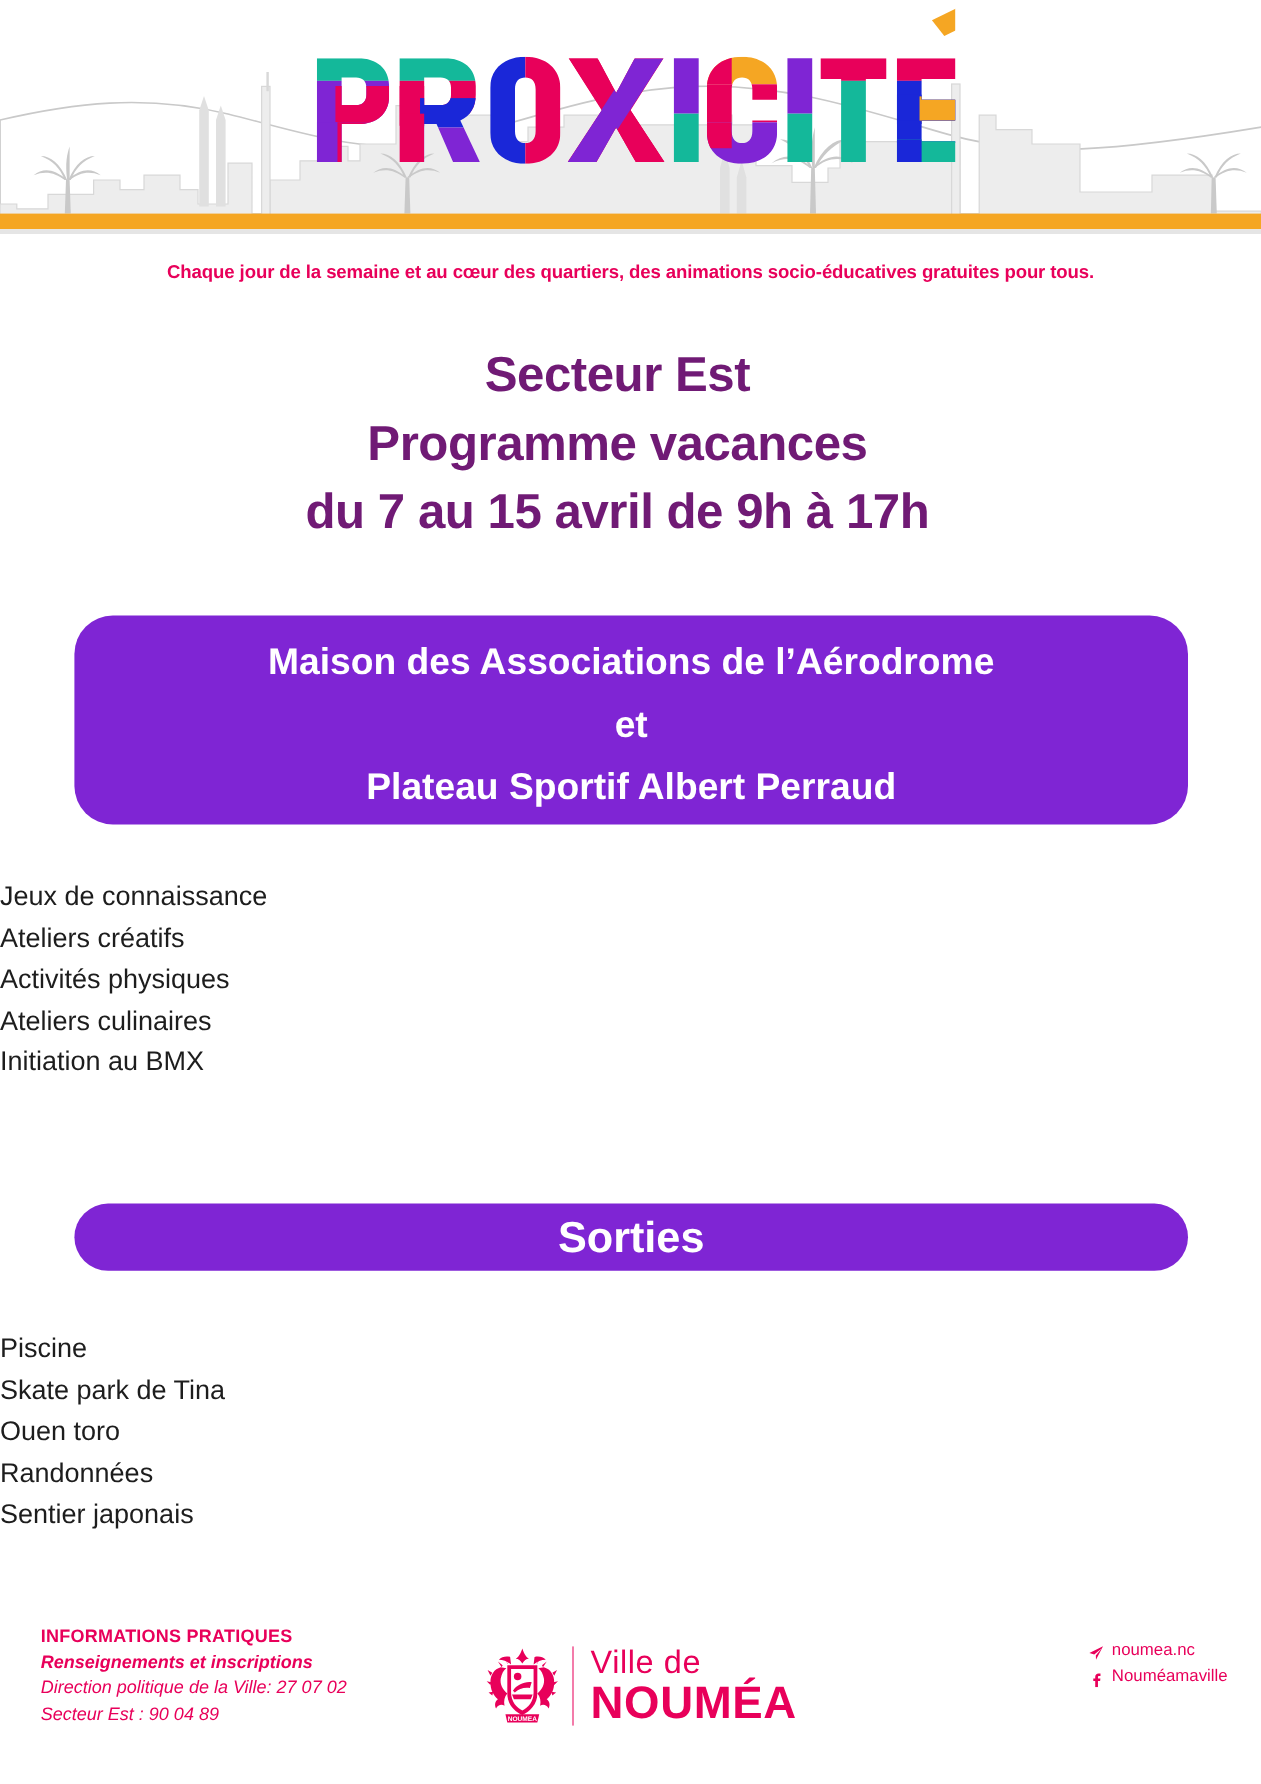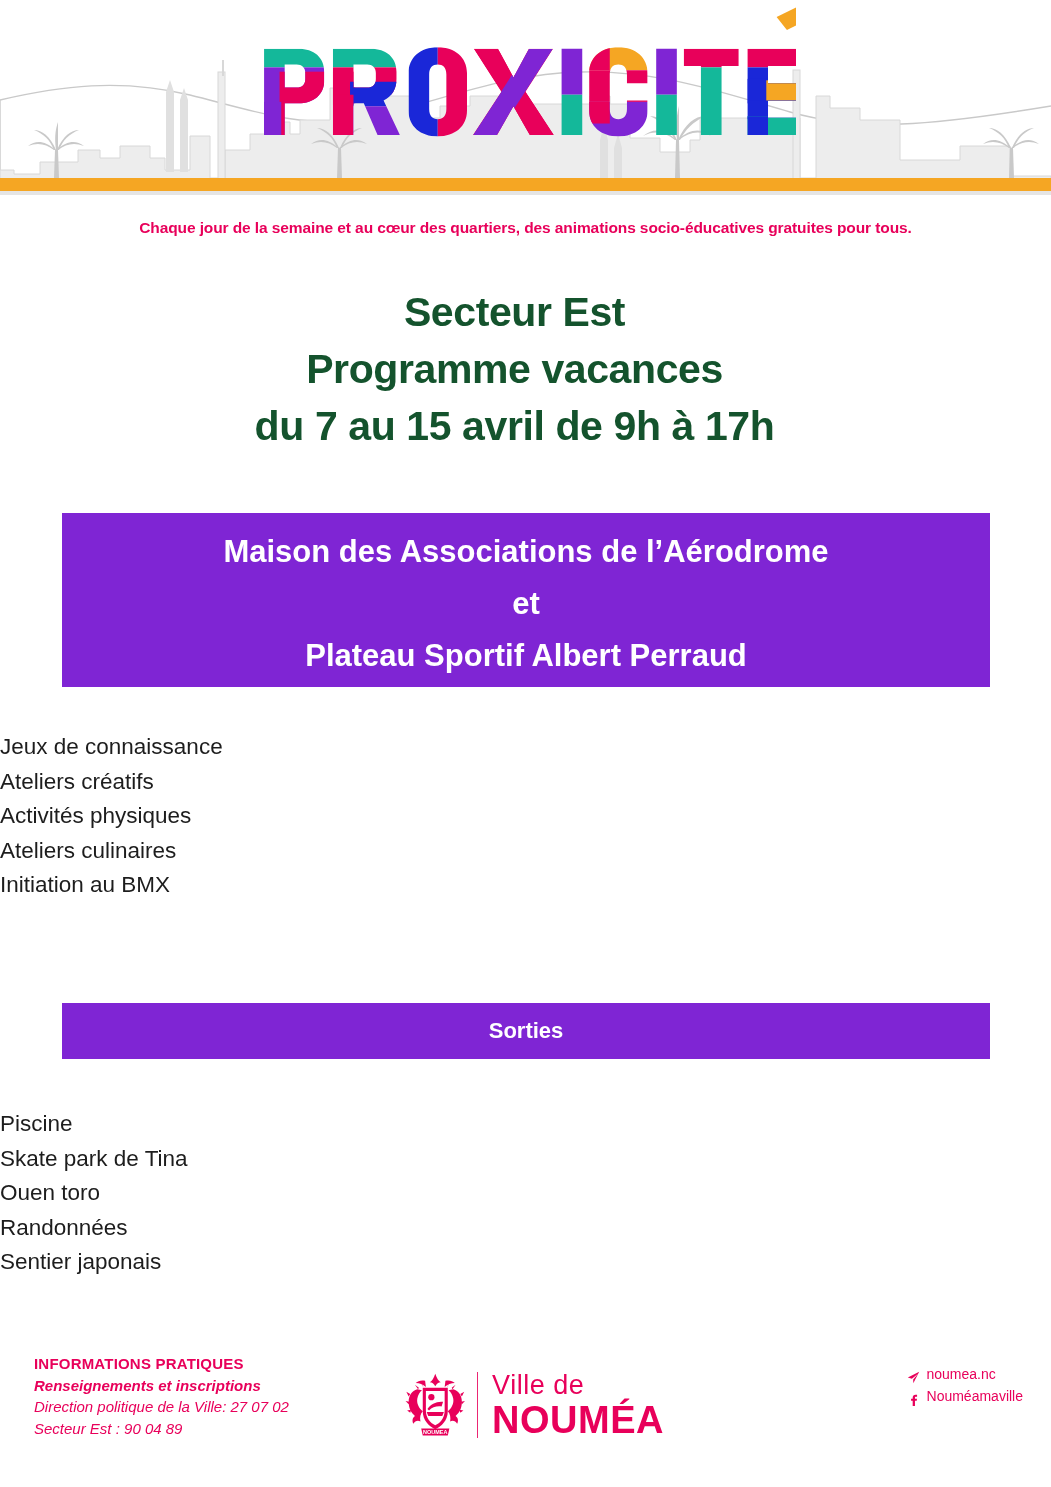--- a/index.html
+++ b/index.html
@@ -43,46 +43,47 @@
     font-weight:bold;
     color:#E8005A;
     letter-spacing:-0.1px;
     font-family:"Liberation Sans", sans-serif;
   }
 
   
   .heading {
     position:absolute; left:0; top:284px; width:1029px;
     text-align:center;
-    color:#14532d;
+    color:#701a75;
     font-weight:bold;
     font-size:41px;
     line-height:57px;
     letter-spacing:-0.4px;
   }
   .heading-line { display:block; }
 
   
   .banner {
     position:absolute; left:62px;
     width:928px;
     background:#7F25D4;
     color:#ffffff;
     text-align:center;
     font-weight:bold;
+    border-radius:32px;
   }
   .banner-venue {
     top:513px; height:174px;
     font-size:31px;
     line-height:52px;
     padding-top:13px;
   }
   .banner-sorties {
     top:1003px; height:56px;
-    font-size:22px;
+    font-size:36px;
     line-height:56px;
   }
   .banner-line { display:block; }
 
   
   .list {
     position:absolute; left:0; width:1051px;
     color:#1d1d1d;
     font-size:22.5px;
     line-height:34.5px;

